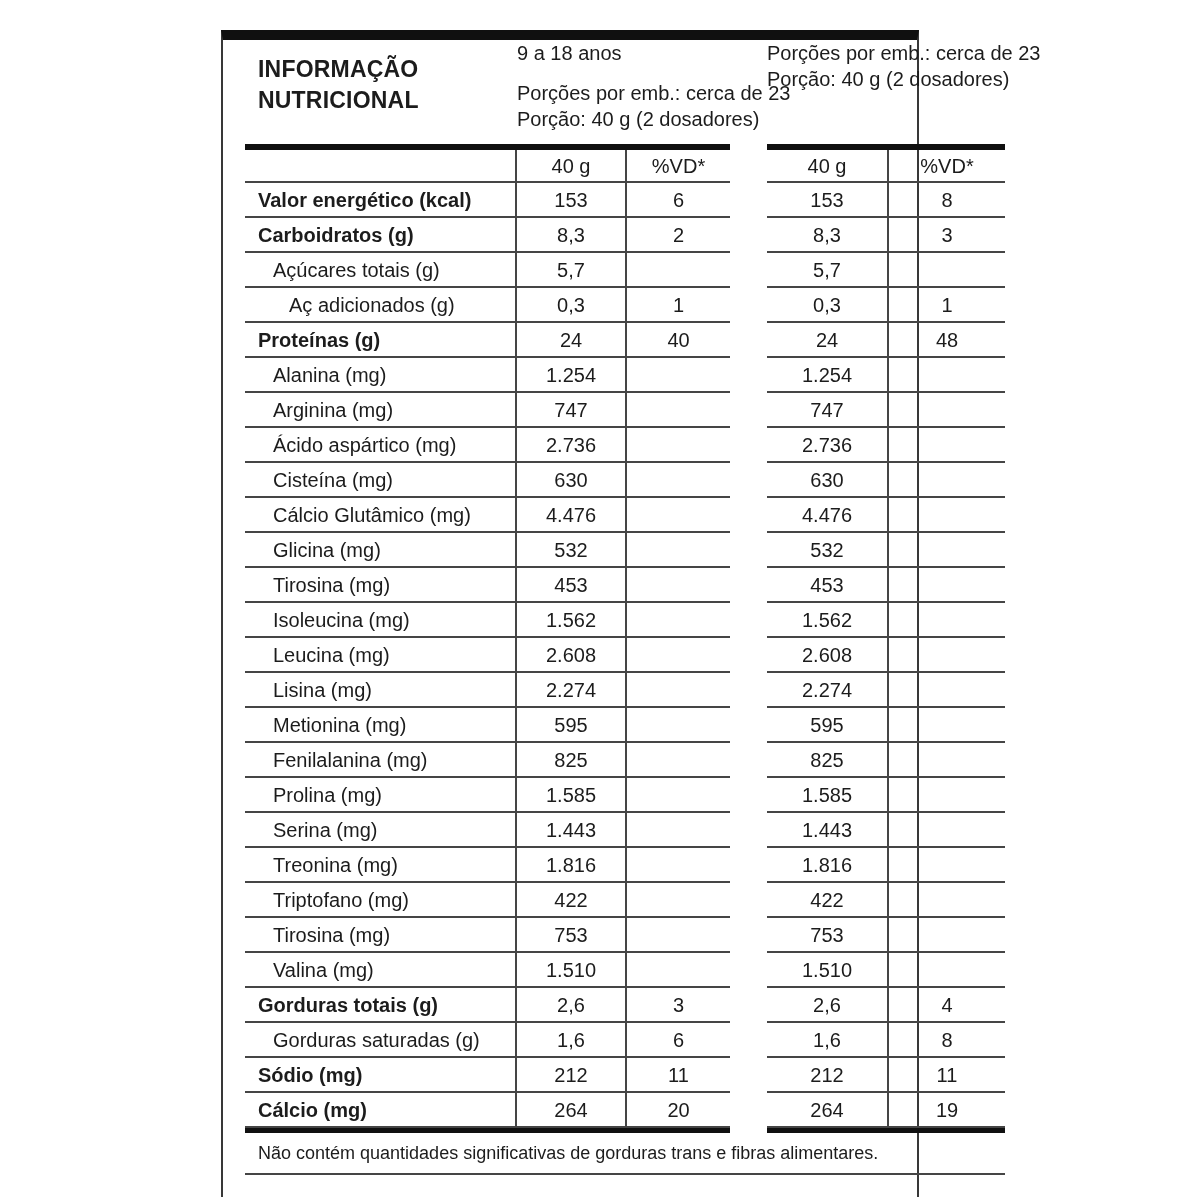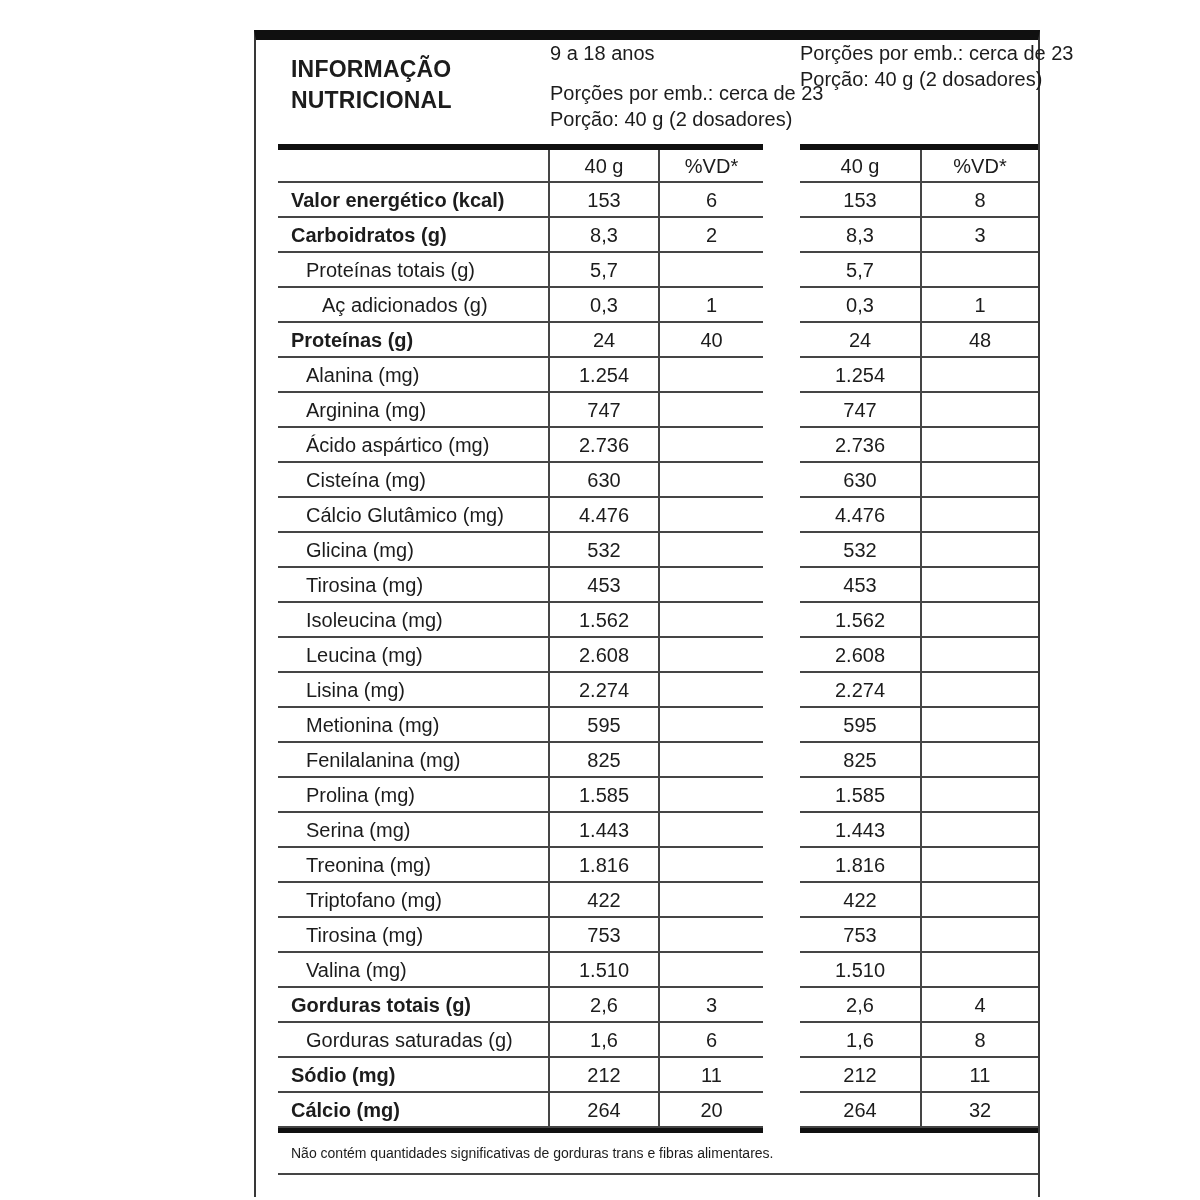--- a/index.html
+++ b/index.html
@@ -14,26 +14,25 @@
     width:1200px; height:1200px;
     background:var(--bg);
     font-family:"Liberation Sans", sans-serif;
     color:var(--ink);
     position:relative;
     overflow:hidden;
   }
   .label-box{
     position:absolute;
     left:221px; top:30px;
-    width:786px;
+    width:698px;
     border-left:2px solid #383838;
     border-right:2px solid #383838;
     border-top:10px solid var(--heavy);
     padding:0 0 22px 22px;
-    margin-left:33px;
   }
   .grid{
     display:grid;
     grid-template-columns:272px 108px 105px 37px 120px 118px;
     width:760px;
   }
   
   .head-band{ height:104px; }
   .title-cell{
     grid-column:1 / 2;
@@ -69,21 +68,21 @@
   .c-d1{ border-left:2px solid var(--line); }
   .c-d2{ border-left:2px solid var(--line); }
   .c-gap{ border-bottom:none; }
   .num{ text-align:center; }
   .indent-0{ padding-left:13px;font-weight:bold; }
   .indent-1{ padding-left:28px; }
   .indent-2{ padding-left:44px; }
   
   .footer-row{
     grid-column:1 / 7;
-    font-size:14px;
+    font-size:18px;
     line-height:24px;
     padding:8px 0 8px 13px;
     border-bottom:2px solid var(--line);
     white-space:nowrap;
   }
 </style>
 </head>
 <body>
 
 <div class="label-box">
@@ -137,21 +136,21 @@
         <div class="row">
           <div class="cell c-label indent-0">Carboidratos (g)</div>
           <div class="cell num c-a1">8,3</div>
           <div class="cell num c-d1">2</div>
           <div class="cell c-gap"></div>
           <div class="cell num c-a2">8,3</div>
           <div class="cell num c-d2">3</div>
         </div>
       
         <div class="row">
-          <div class="cell c-label indent-1">Proteínas totais (g)</div>
+          <div class="cell c-label indent-1">Açúcares totais (g)</div>
           <div class="cell num c-a1">5,7</div>
           <div class="cell num c-d1"></div>
           <div class="cell c-gap"></div>
           <div class="cell num c-a2">5,7</div>
           <div class="cell num c-d2"></div>
         </div>
       
         <div class="row">
           <div class="cell c-label indent-2">Aç adicionados (g)</div>
           <div class="cell num c-a1">0,3</div>
@@ -358,21 +357,21 @@
           <div class="cell num c-a2">212</div>
           <div class="cell num c-d2">11</div>
         </div>
       
         <div class="row">
           <div class="cell c-label indent-0">Cálcio (mg)</div>
           <div class="cell num c-a1">264</div>
           <div class="cell num c-d1">20</div>
           <div class="cell c-gap"></div>
           <div class="cell num c-a2">264</div>
-          <div class="cell num c-d2">32</div>
+          <div class="cell num c-d2">19</div>
         </div>
       </div>
 
     <div class="rule-row">
       <div class="botrule span-g1" style="grid-column:1/4"></div>
       <div></div>
       <div class="botrule span-g2" style="grid-column:5/7"></div>
     </div>
 
     <div class="footer-row">Não contém quantidades significativas de gorduras trans e fibras alimentares.</div>

